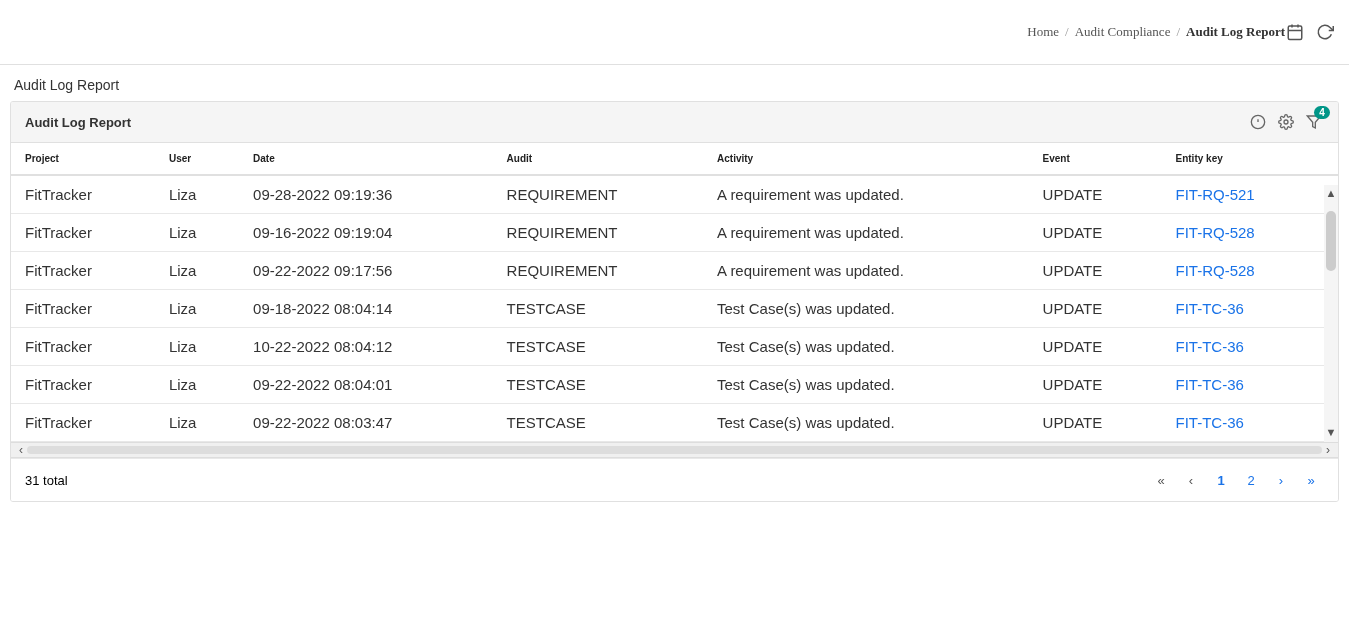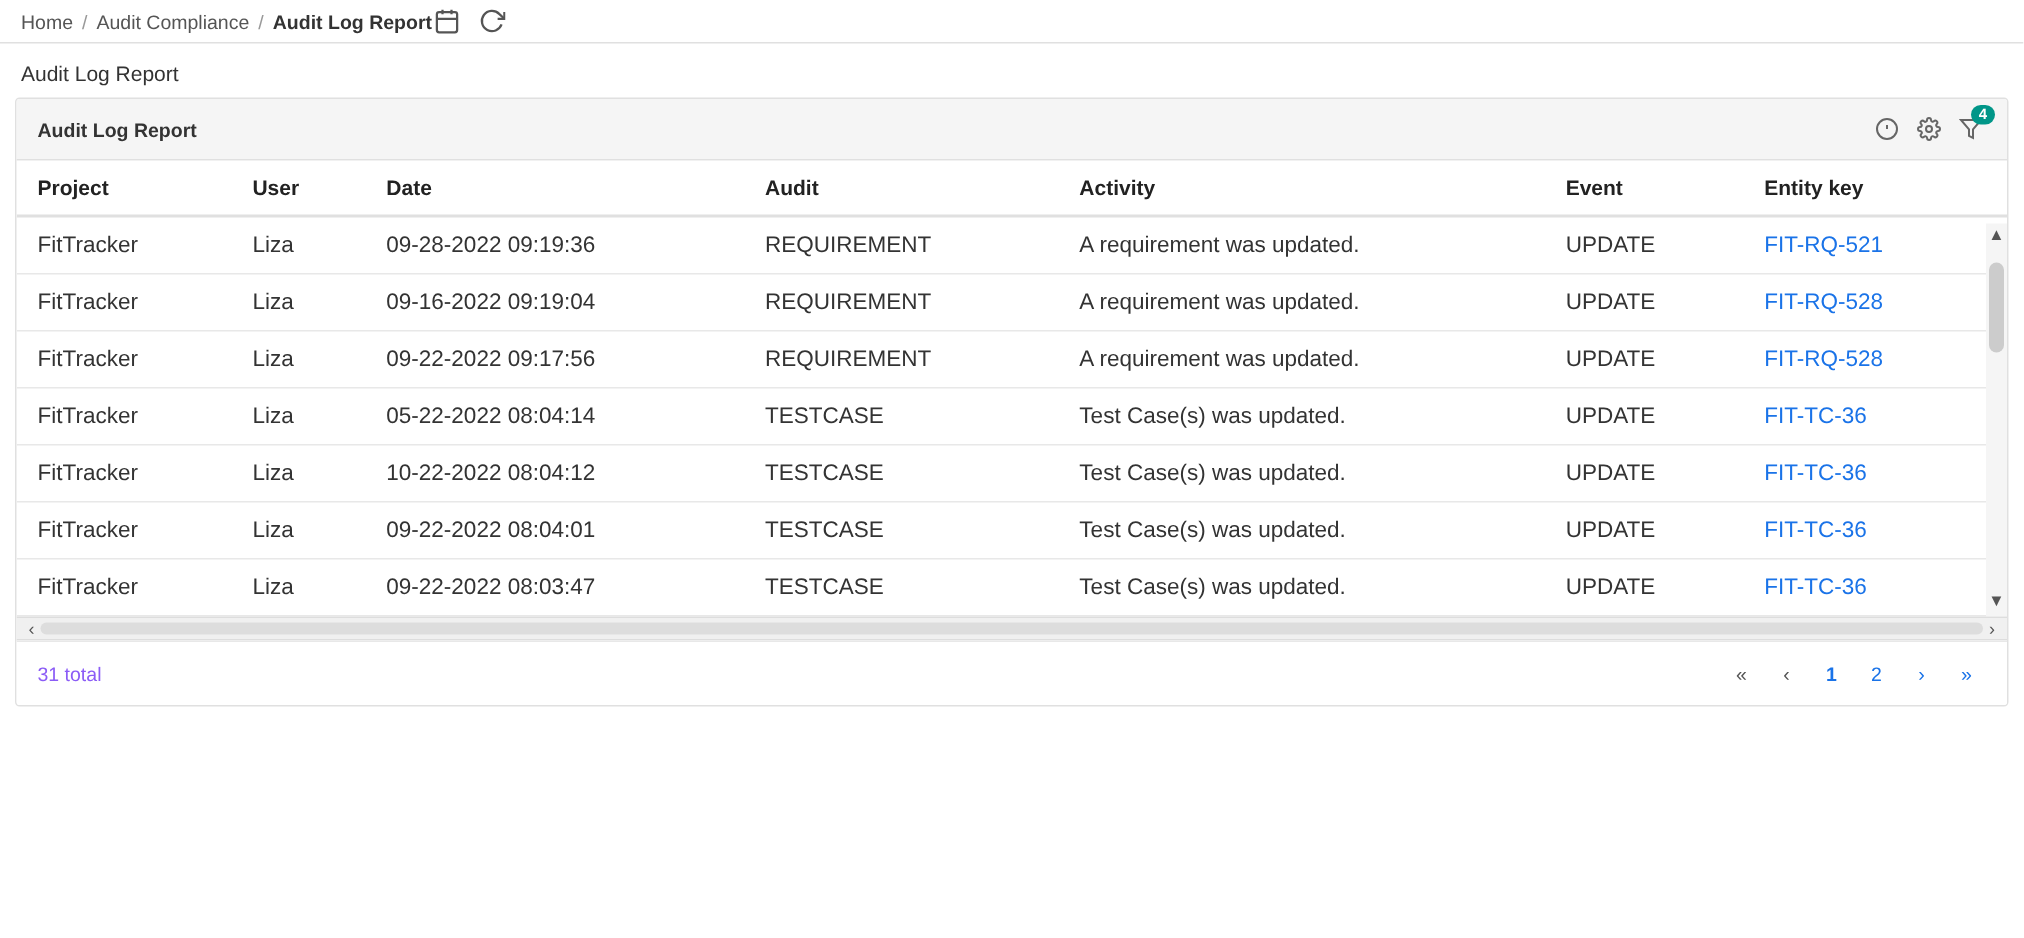--- a/index.html
+++ b/index.html
@@ -7,24 +7,25 @@
       font-family: -apple-system, BlinkMacSystemFont, 'Segoe UI', Arial, sans-serif;
       font-size: 13px;
       color: #333;
       background: #fff;
     }
 
     
     .top-bar {
       display: flex;
       align-items: center;
-      justify-content: flex-start;
-      padding: 4px 14px;
+      justify-content: flex-end;
+      padding: 22px 14px;
       border-bottom: 1px solid #e0e0e0;
       background: #fff;
+      font-family: Liberation Serif, serif;
     }
     .breadcrumb {
       display: flex;
       align-items: center;
       gap: 6px;
       font-size: 13px;
       color: #555;
     }
     .breadcrumb .sep { color: #999; }
     .breadcrumb .current { font-weight: bold; color: #333; }
@@ -120,21 +121,21 @@
       min-width: 900px;
     }
     thead tr {
       background: #fff;
       border-bottom: 2px solid #e0e0e0;
     }
     thead th {
       padding: 10px 14px;
       text-align: left;
       font-weight: 700;
-      font-size: 14px;
+      font-size: 10px;
       color: #222;
       white-space: nowrap;
     }
     tbody tr {
       border-bottom: 1px solid #e8e8e8;
     }
     tbody td {
       padding: 10px 14px;
       font-size: 15px;
       color: #333;
@@ -174,21 +175,21 @@
     .report-footer {
       display: flex;
       align-items: center;
       justify-content: space-between;
       padding: 8px 14px;
       background: #fff;
       border-top: 1px solid #e8e8e8;
     }
     .total-count {
       font-size: 13px;
-      color: #8b5cf6;
+      color: #000000;
     }
     .pagination {
       display: flex;
       align-items: center;
       gap: 4px;
     }
     .page-btn {
       width: 26px;
       height: 26px;
       display: flex;
@@ -342,21 +343,21 @@
               <td>09-22-2022 09:17:56</td>
               <td>REQUIREMENT</td>
               <td>A requirement was updated.</td>
               <td>UPDATE</td>
               <td><a class="entity-link" href="#">FIT-RQ-528</a></td>
               <td style="padding: 0px; width: 14px;"></td>
             </tr>
             <tr>
               <td>FitTracker</td>
               <td>Liza</td>
-              <td>05-22-2022 08:04:14</td>
+              <td>09-18-2022 08:04:14</td>
               <td>TESTCASE</td>
               <td>Test Case(s) was updated.</td>
               <td>UPDATE</td>
               <td><a class="entity-link" href="#">FIT-TC-36</a></td>
               <td style="padding: 0px; width: 14px;"></td>
             </tr>
             <tr>
               <td>FitTracker</td>
               <td>Liza</td>
               <td>10-22-2022 08:04:12</td>

